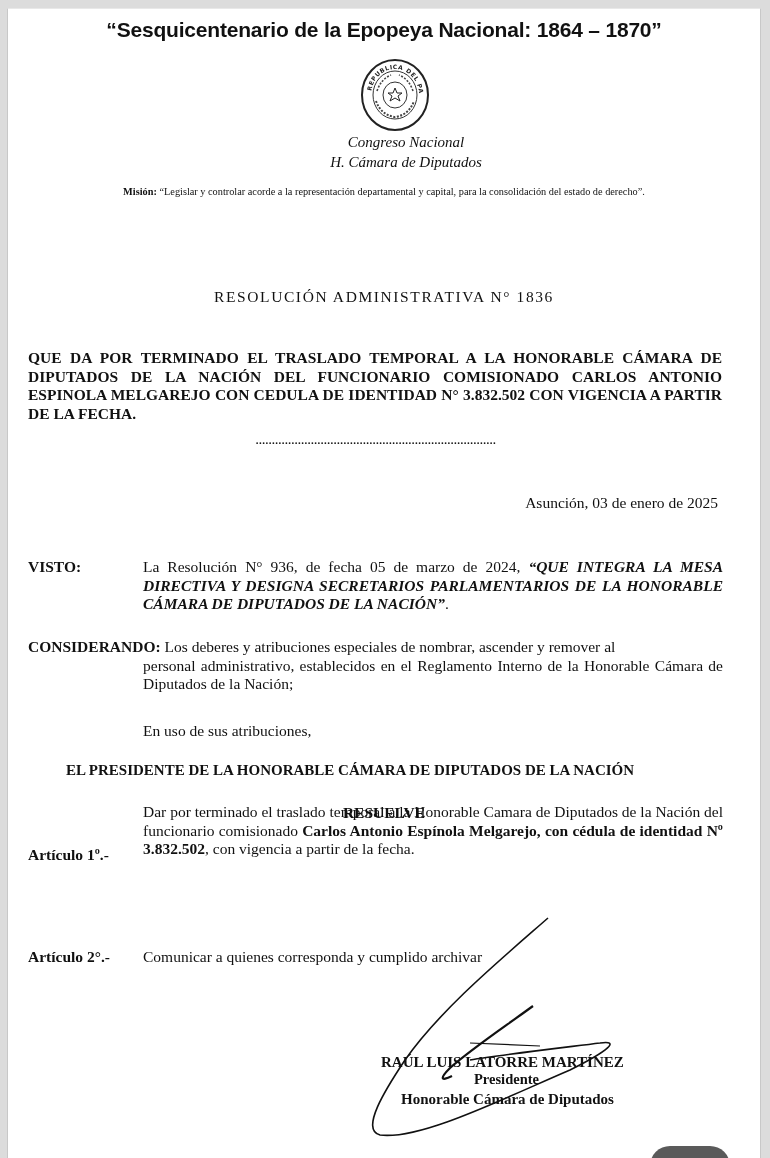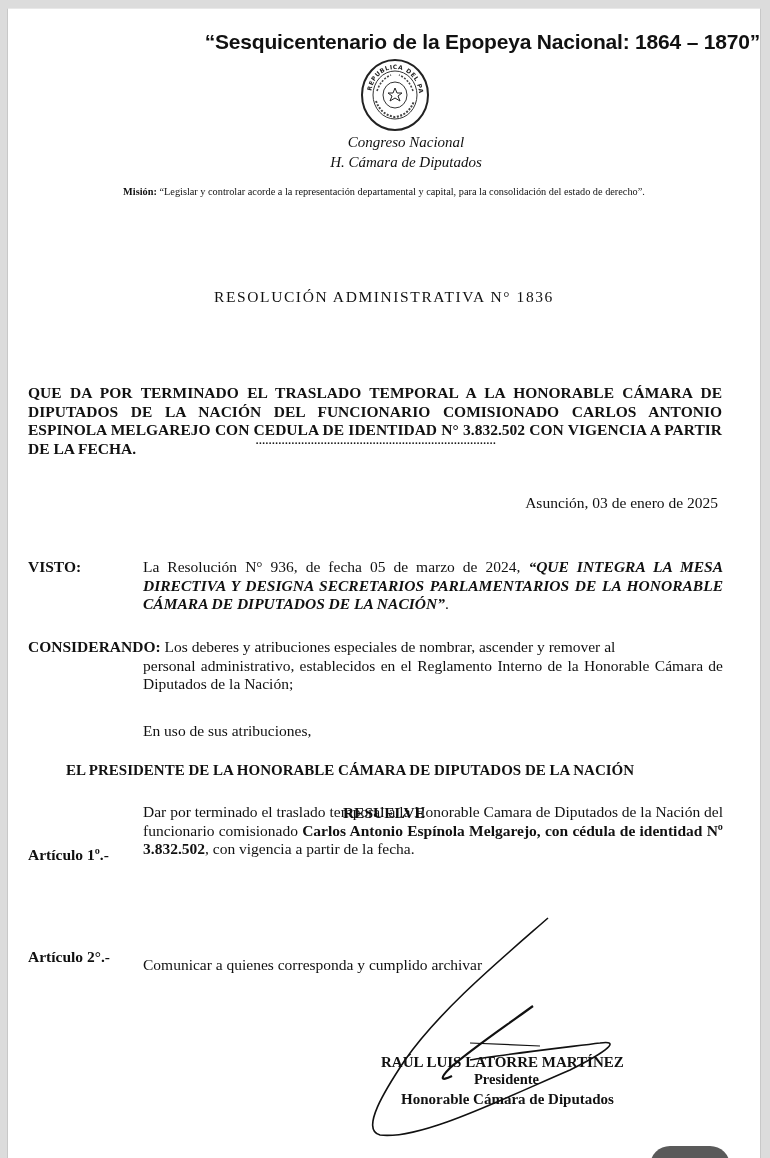--- a/index.html
+++ b/index.html
@@ -10,21 +10,21 @@
     font-family: "Liberation Serif", serif;
     color: #111;
   }
   .page {
     position: absolute; left: 7px; top: 8px; width: 752px; height: 1160px;
     background: #fff;
     border-left: 1px solid #c8c8c8; border-top: 1px solid #e8e8e8;
     border-right: 1px solid #c8c8c8;
   }
   .motto {
-    position: absolute; top: 21px; left: 0; width: 752px; text-align: right;
+    position: absolute; top: 9px; left: 0; width: 752px; text-align: center;
     font-family: "Liberation Sans", sans-serif; font-weight: bold; font-size: 21px;
     letter-spacing: -0.2px;
   }
   .seal {
     position: absolute; left: 351px; top: 48px; width: 72px; height: 76px;
   }
   .inst1, .inst2 {
     position: absolute; left: 0; width: 752px; text-align: center;
     font-family: "Liberation Serif", serif; font-style: italic; font-size: 15px; padding-left: 22px;
   }
@@ -35,21 +35,21 @@
     font-size: 10.3px;
   }
   .mision b { font-weight: bold; }
   .res-title {
     position: absolute; top: 279px; left: 0; width: 752px; text-align: center;
     font-weight: normal; font-size: 15.5px; letter-spacing: 1.6px;
   }
   .heading {
     position: absolute; top: 340px; left: 20px; width: 694px;
     font-weight: bold; font-size: 15.5px; line-height: 18.5px;
-    text-align: justify; text-align-last: left; margin-top: 35px;
+    text-align: justify; text-align-last: left;
   }
   .dots {
     position: absolute; top: 425px; left: 198px; width: 340px; text-align: center;
     font-weight: bold; font-size: 11px; letter-spacing: 0.5px; overflow: hidden; white-space: nowrap;
   }
   .place-date {
     position: absolute; top: 485px; right: 42px;
     font-size: 15.5px;
   }
   .row-label {
@@ -75,21 +75,21 @@
     font-weight: bold; font-size: 15px;
   }
   .resuelve {
     position: absolute; top: 795px; left: 0; width: 752px; text-align: center;
     font-weight: bold; font-size: 15.5px;
   }
   .art1-label { top: 837px; }
   .art1-body { top: 794px; }
   .art1-body b { font-weight: bold; }
   .art2-label { top: 939px; }
-  .art2-body { top: 939px; margin-top: 8px; }
+  .art2-body { top: 939px; }
   .sig-name {
     position: absolute; top: 1045px; left: 373px;
     font-weight: bold; font-size: 15px;
   }
   .sig-role {
     position: absolute; top: 1062px; left: 466px;
     font-weight: bold; font-size: 14.5px;
   }
   .sig-org {
     position: absolute; top: 1082px; left: 393px;

